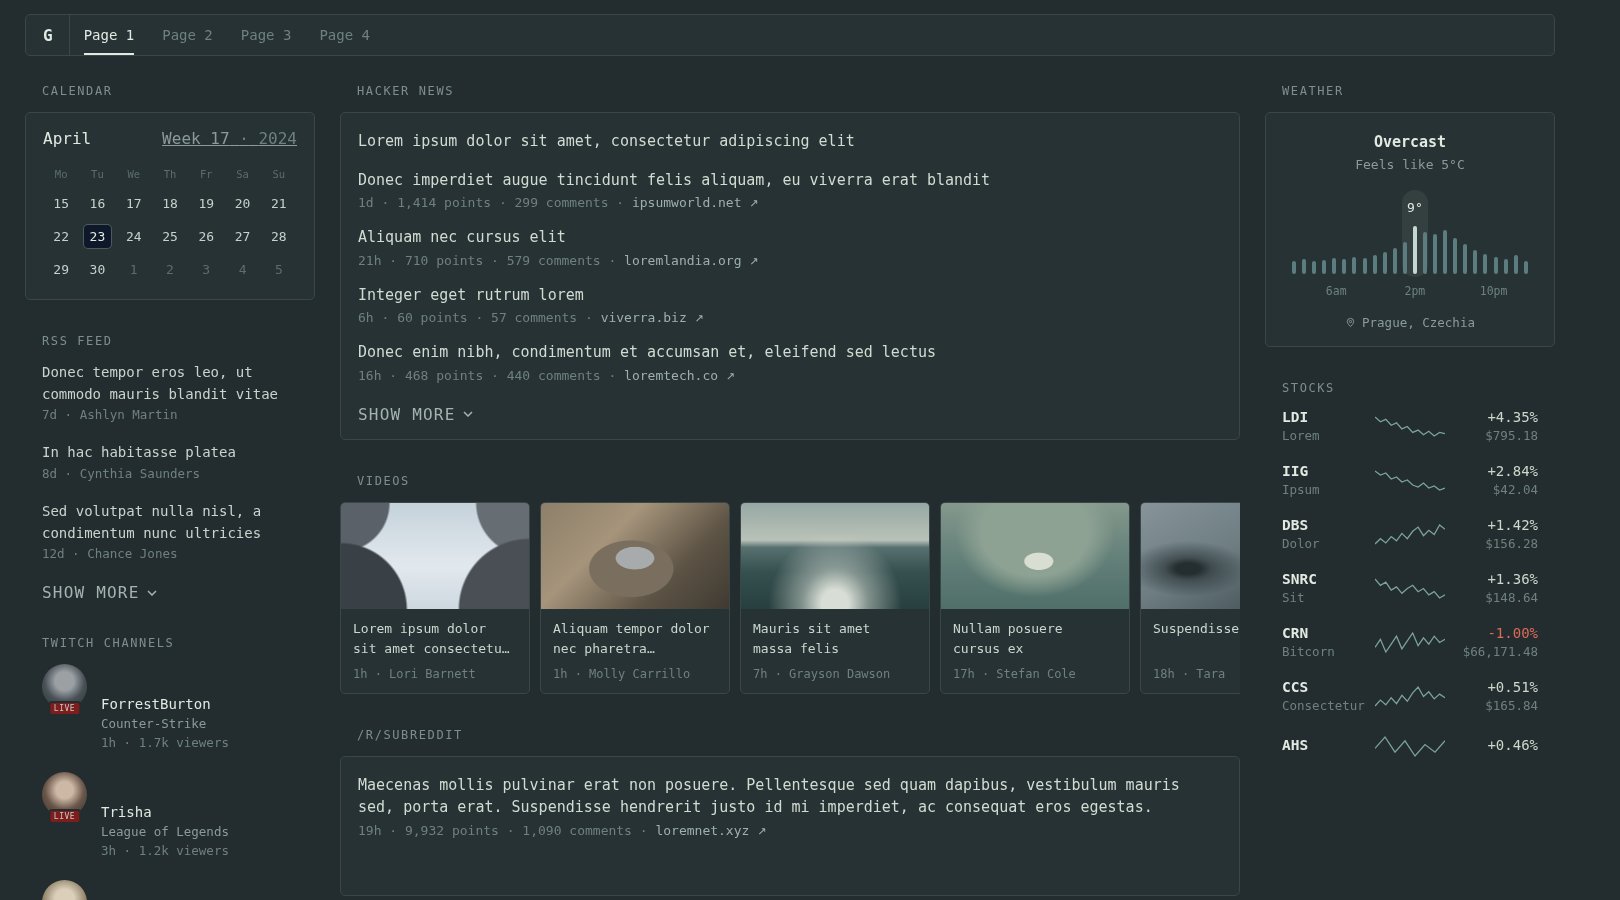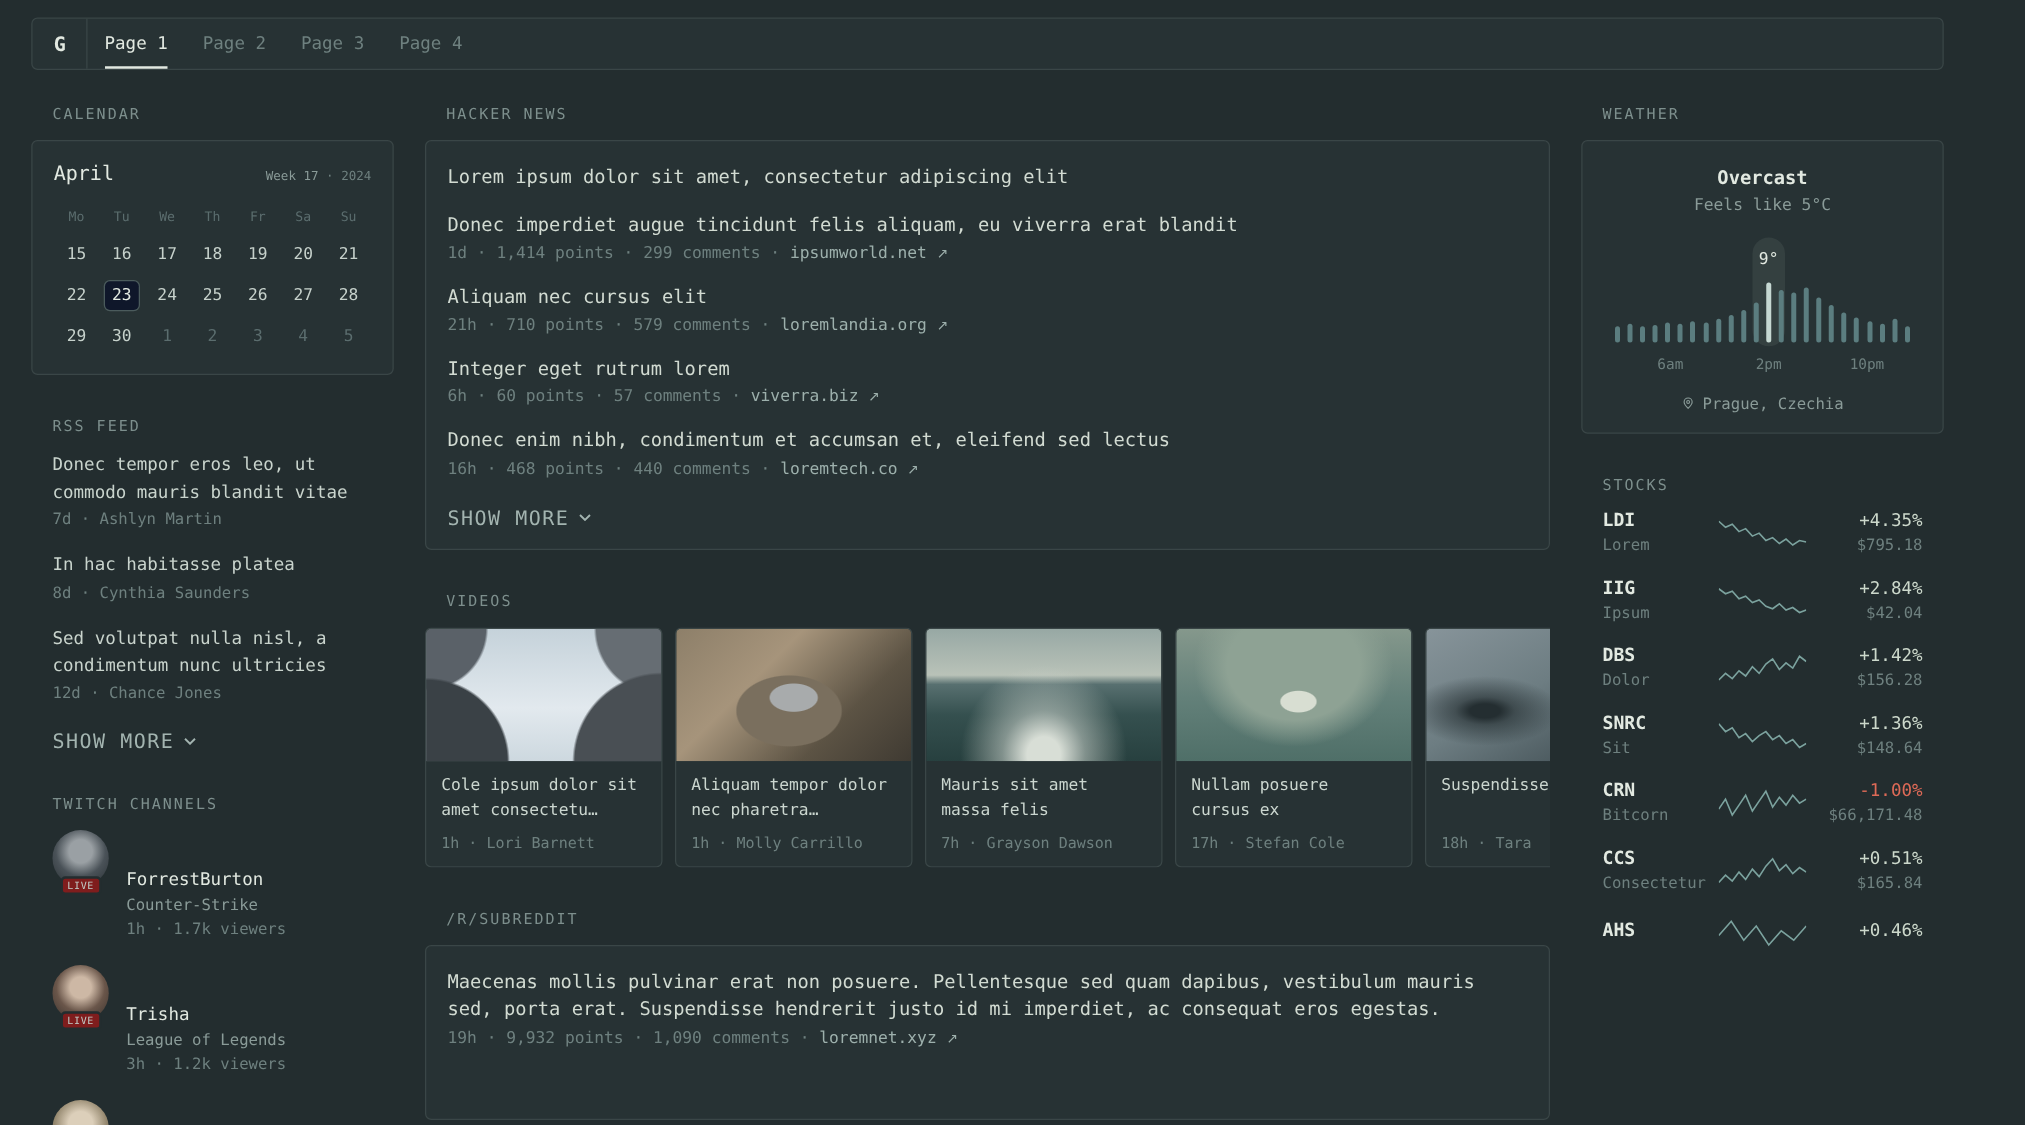--- a/index.html
+++ b/index.html
@@ -46,21 +46,21 @@
   .flist{padding:0 17px;}
   .show-more{display:inline-flex;align-items:center;gap:7px;font-size:16px;letter-spacing:1.2px;
     color:#a3b4b0;cursor:pointer;margin-left:17px;margin-top:2px;}
   .show-more.in-card{margin-left:0;margin-top:6px;}
   .chev{color:#a3b4b0;}
 
   
   .cal-card{padding:16px 17px 18px;}
   .cal-top{display:flex;justify-content:space-between;align-items:baseline;}
   .cal-month{font-size:16px;color:var(--text-strong);}
-  .cal-week{font-size:10px;color:var(--dim);}
+  .cal-week{font-size:16px;color:var(--dim);text-decoration:underline;}
   .cal-week .sep,.cal-week .yr{color:var(--faint);}
   .cal-grid{display:grid;grid-template-columns:repeat(7,1fr);justify-items:center;row-gap:10px;}
   .cal-dow{margin-top:20px;}
   .dow{font-size:10.5px;color:#5b6d6e;}
   .cal-days{margin-top:12px;}
   .cal-cell{font-size:13px;color:#c6d1cb;cursor:pointer;}
   .cal-cell.muted{color:#5b6d6e;}
   .daynum{display:inline-block;padding:4px 6px;border-radius:4px;}
   .cal-cell.today .daynum{background:#0f172a;box-shadow:0 0 0 1px #4b5b5c;color:var(--text-strong);}
 
@@ -332,21 +332,21 @@
         </div>
       </section>
 
       <section class="widget">
         <h2 class="w-head">VIDEOS</h2>
         <div class="video-row">
 
             <article class="video-card">
               <div class="thumb img-sky-cross"></div>
               <div class="vbody">
-                <a class="vtitle">Cole ipsum dolor sit amet consectetu…</a>
+                <a class="vtitle">Lorem ipsum dolor sit amet consectetu…</a>
                 <div class="vmeta">1h · Lori Barnett</div>
               </div>
             </article>
 
             <article class="video-card">
               <div class="thumb img-camera-hands"></div>
               <div class="vbody">
                 <a class="vtitle">Aliquam tempor dolor nec pharetra…</a>
                 <div class="vmeta">1h · Molly Carrillo</div>
               </div>

